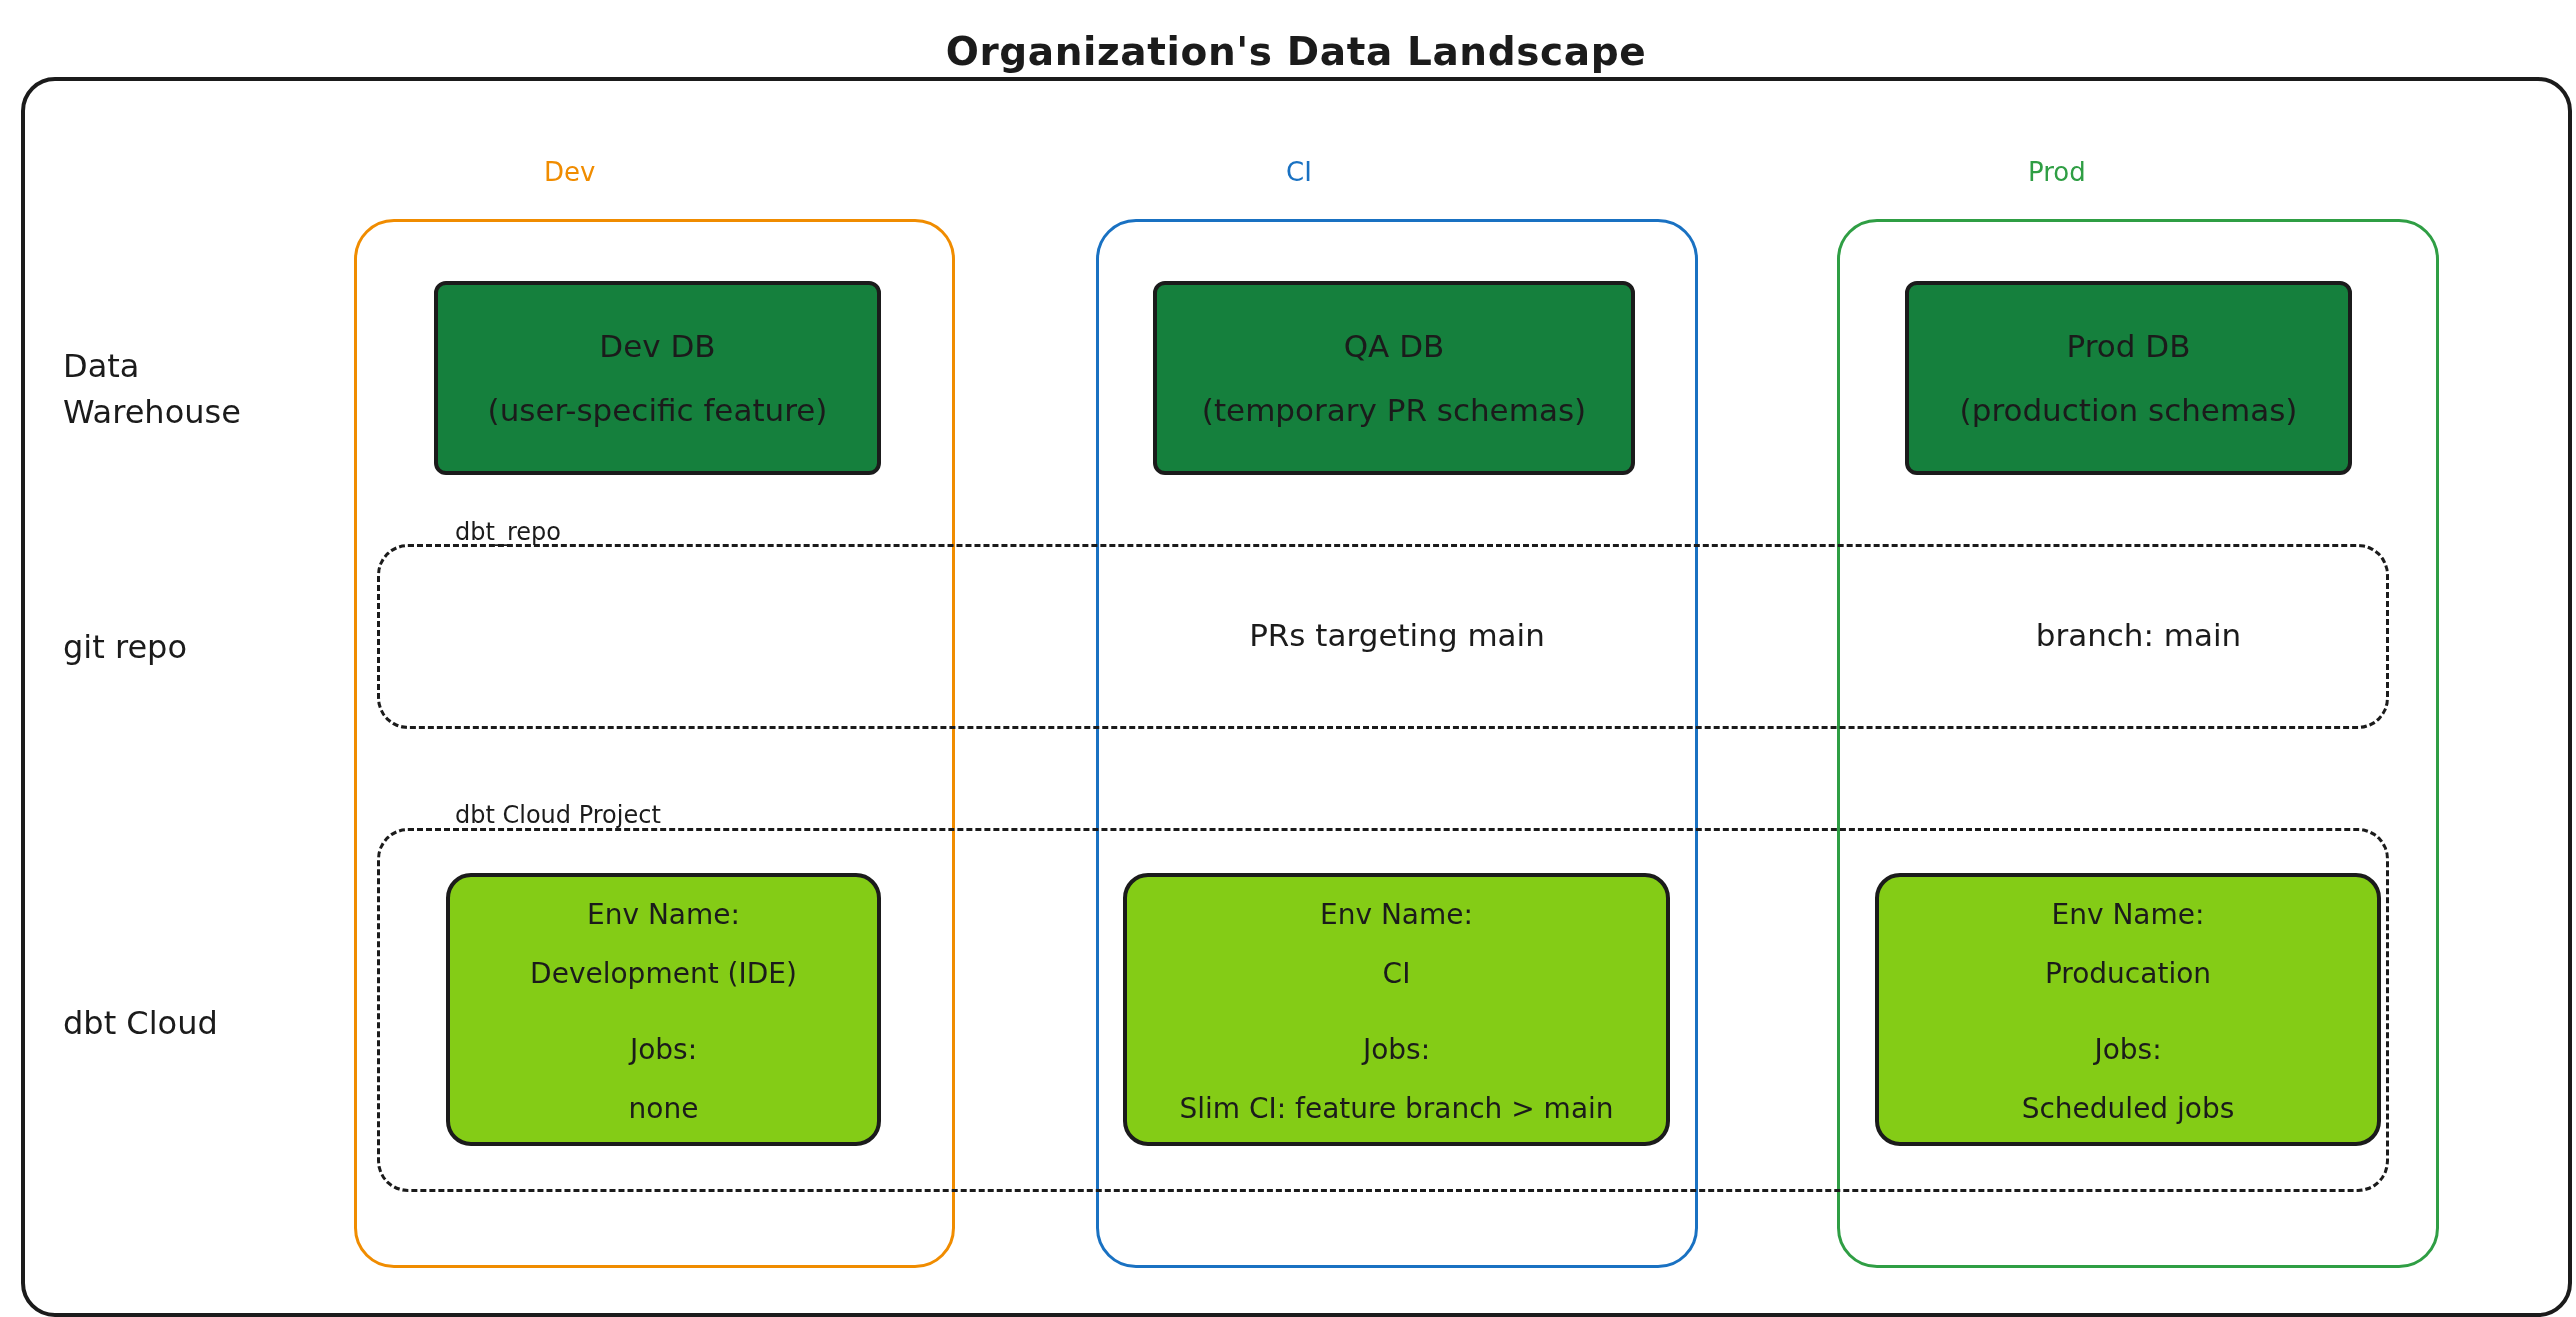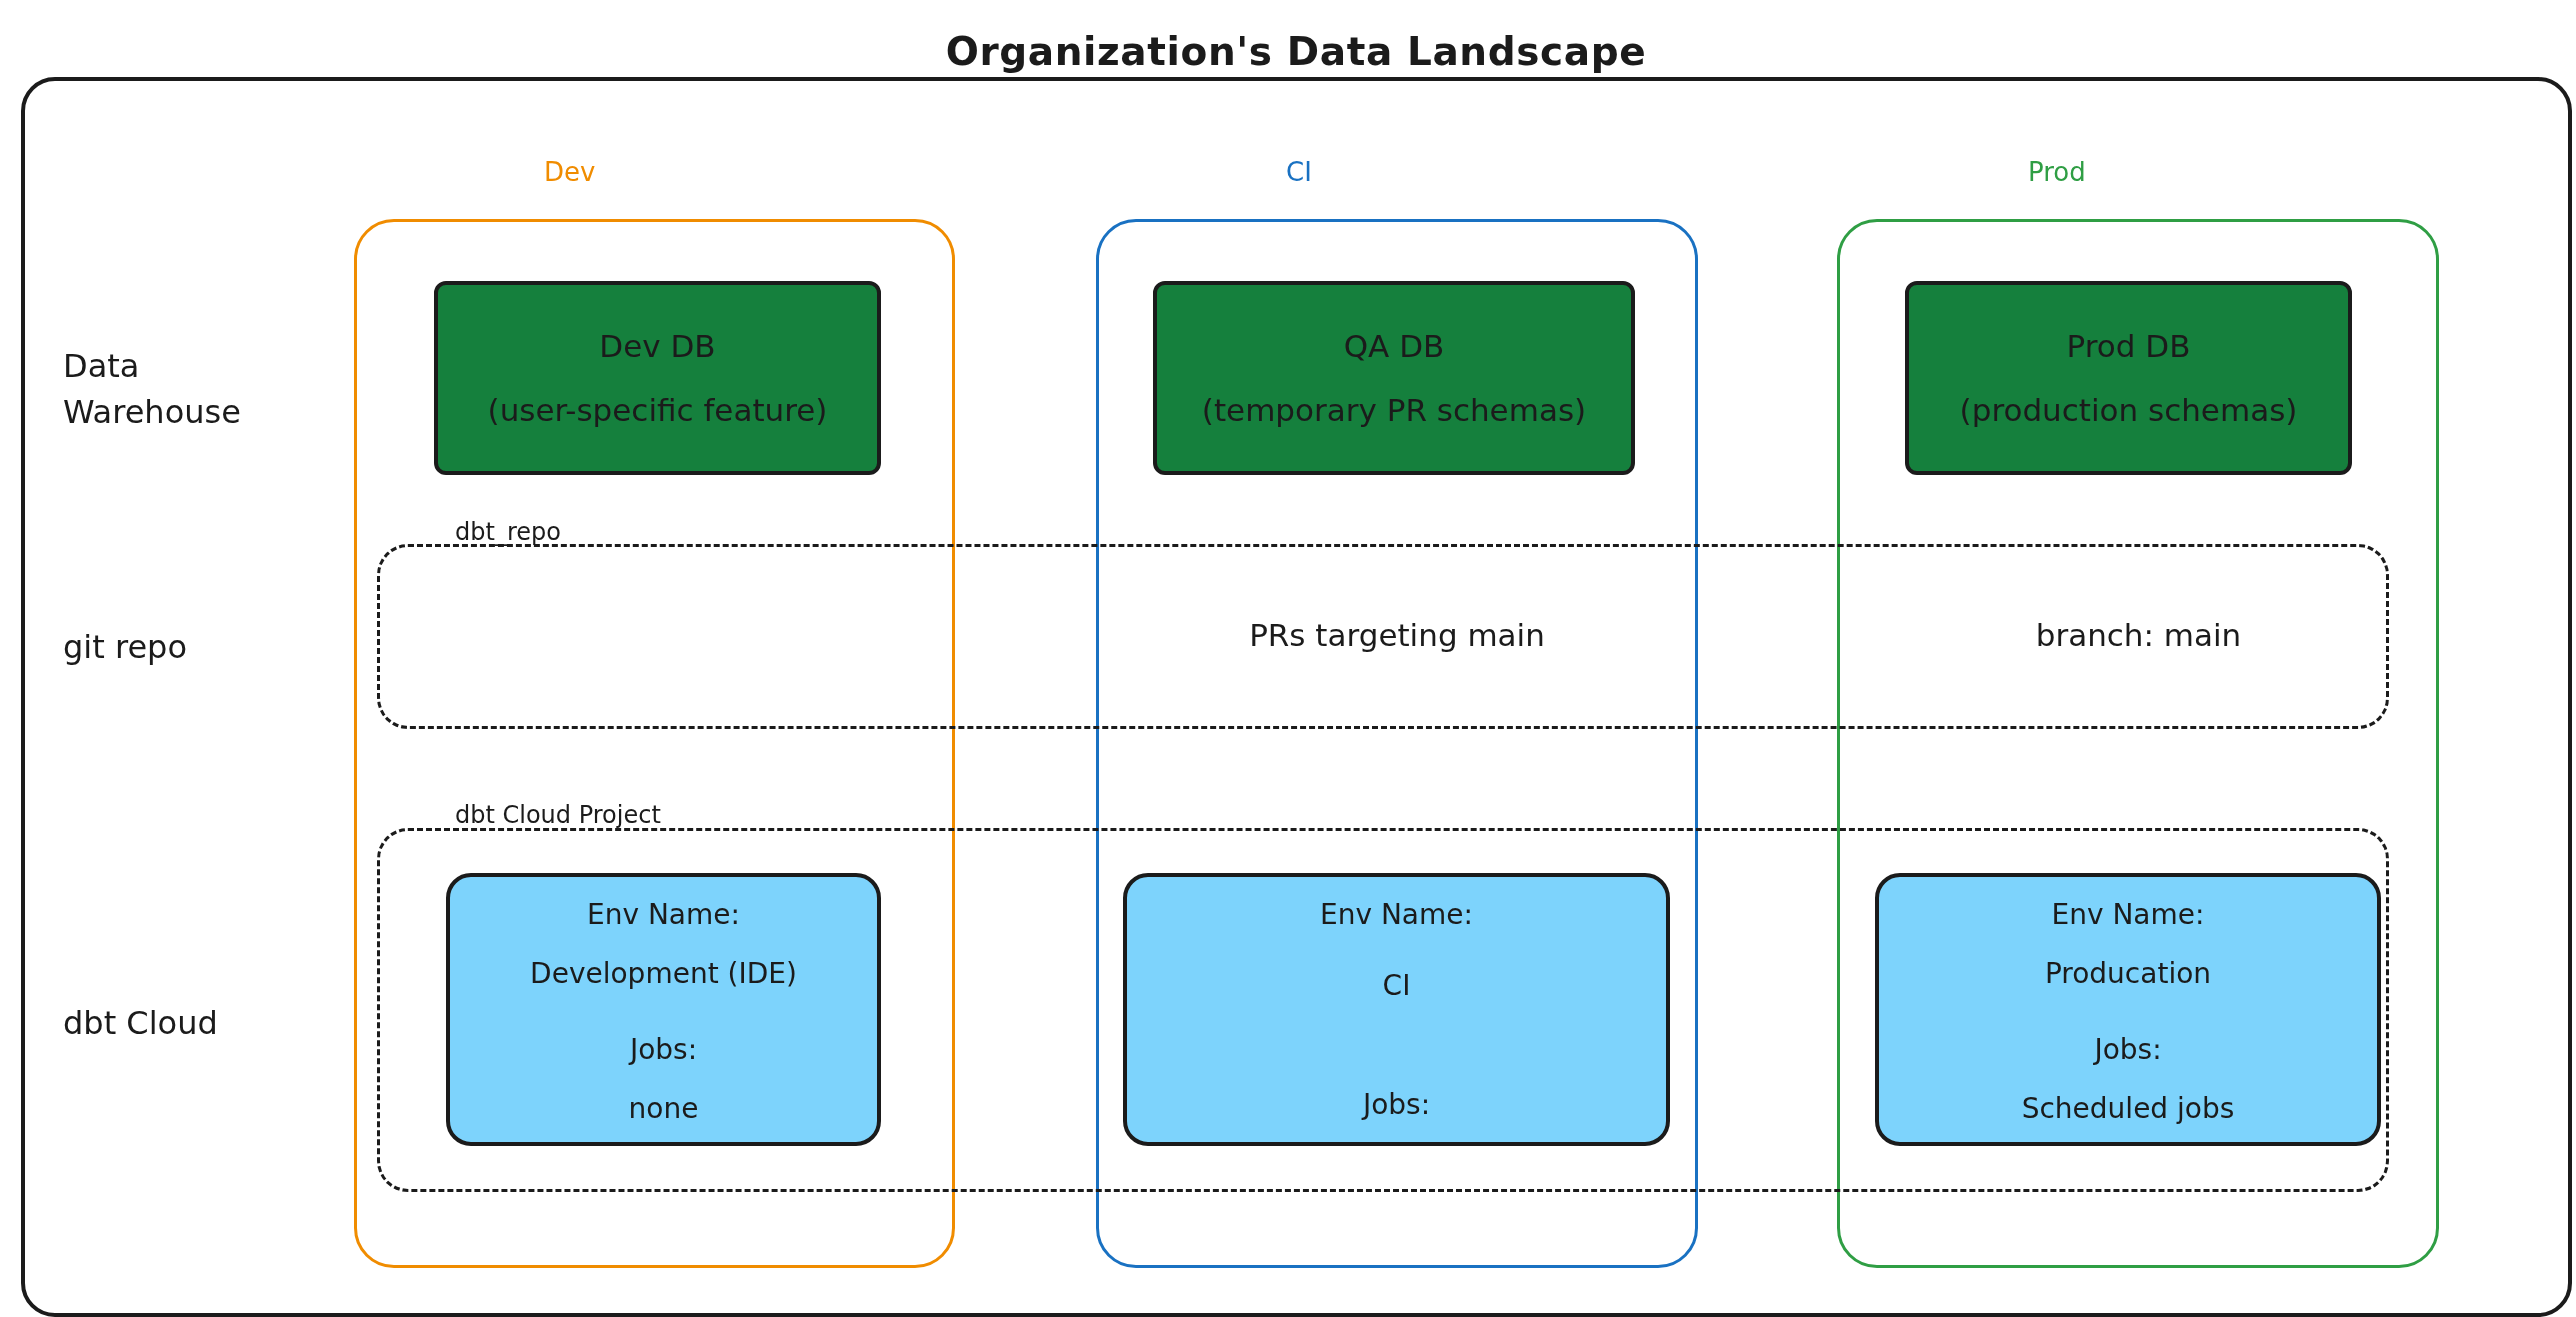--- a/index.html
+++ b/index.html
@@ -54,22 +54,22 @@
   }
   .dashed-label{
     position:absolute;left:439px;font-size:24px;
   }
   .cell-text{
     position:absolute;display:flex;flex-direction:column;justify-content:center;
     align-items:center;text-align:center;font-size:31px;line-height:1.5;
   }
   .env-node{
     position:absolute;border:4.1px solid var(--ink);border-radius:25px;
-    display:flex;flex-direction:column;justify-content:space-between;align-items:center;
-    text-align:center;font-size:28px;line-height:1.55;background:#7dd3fc;
+    display:flex;flex-direction:column;justify-content:flex-start;align-items:center;
+    text-align:center;font-size:28px;line-height:1.55;background:#84cc16;
   }
   .spacer{height:37px;}
 </style>
 </head>
 <body>
 
 <div class="canvas">
 
   <div class="title">Organization's Data Landscape</div>
 
@@ -115,20 +115,21 @@
     <div class="spacer"></div>
     <div>Jobs:</div>
     <div>none</div>
   </div>
 
   <div class="env-node" style="left:1115px;top:865px;width:547px;height:273px;">
     <div>Env Name:</div>
     <div>CI</div>
     <div class="spacer"></div>
     <div>Jobs:</div>
+    <div>Slim CI: feature branch &gt; main</div>
   </div>
 
   <div class="env-node" style="left:1867px;top:865px;width:506px;height:273px;">
     <div>Env Name:</div>
     <div>Producation</div>
     <div class="spacer"></div>
     <div>Jobs:</div>
     <div>Scheduled jobs</div>
   </div>
 

